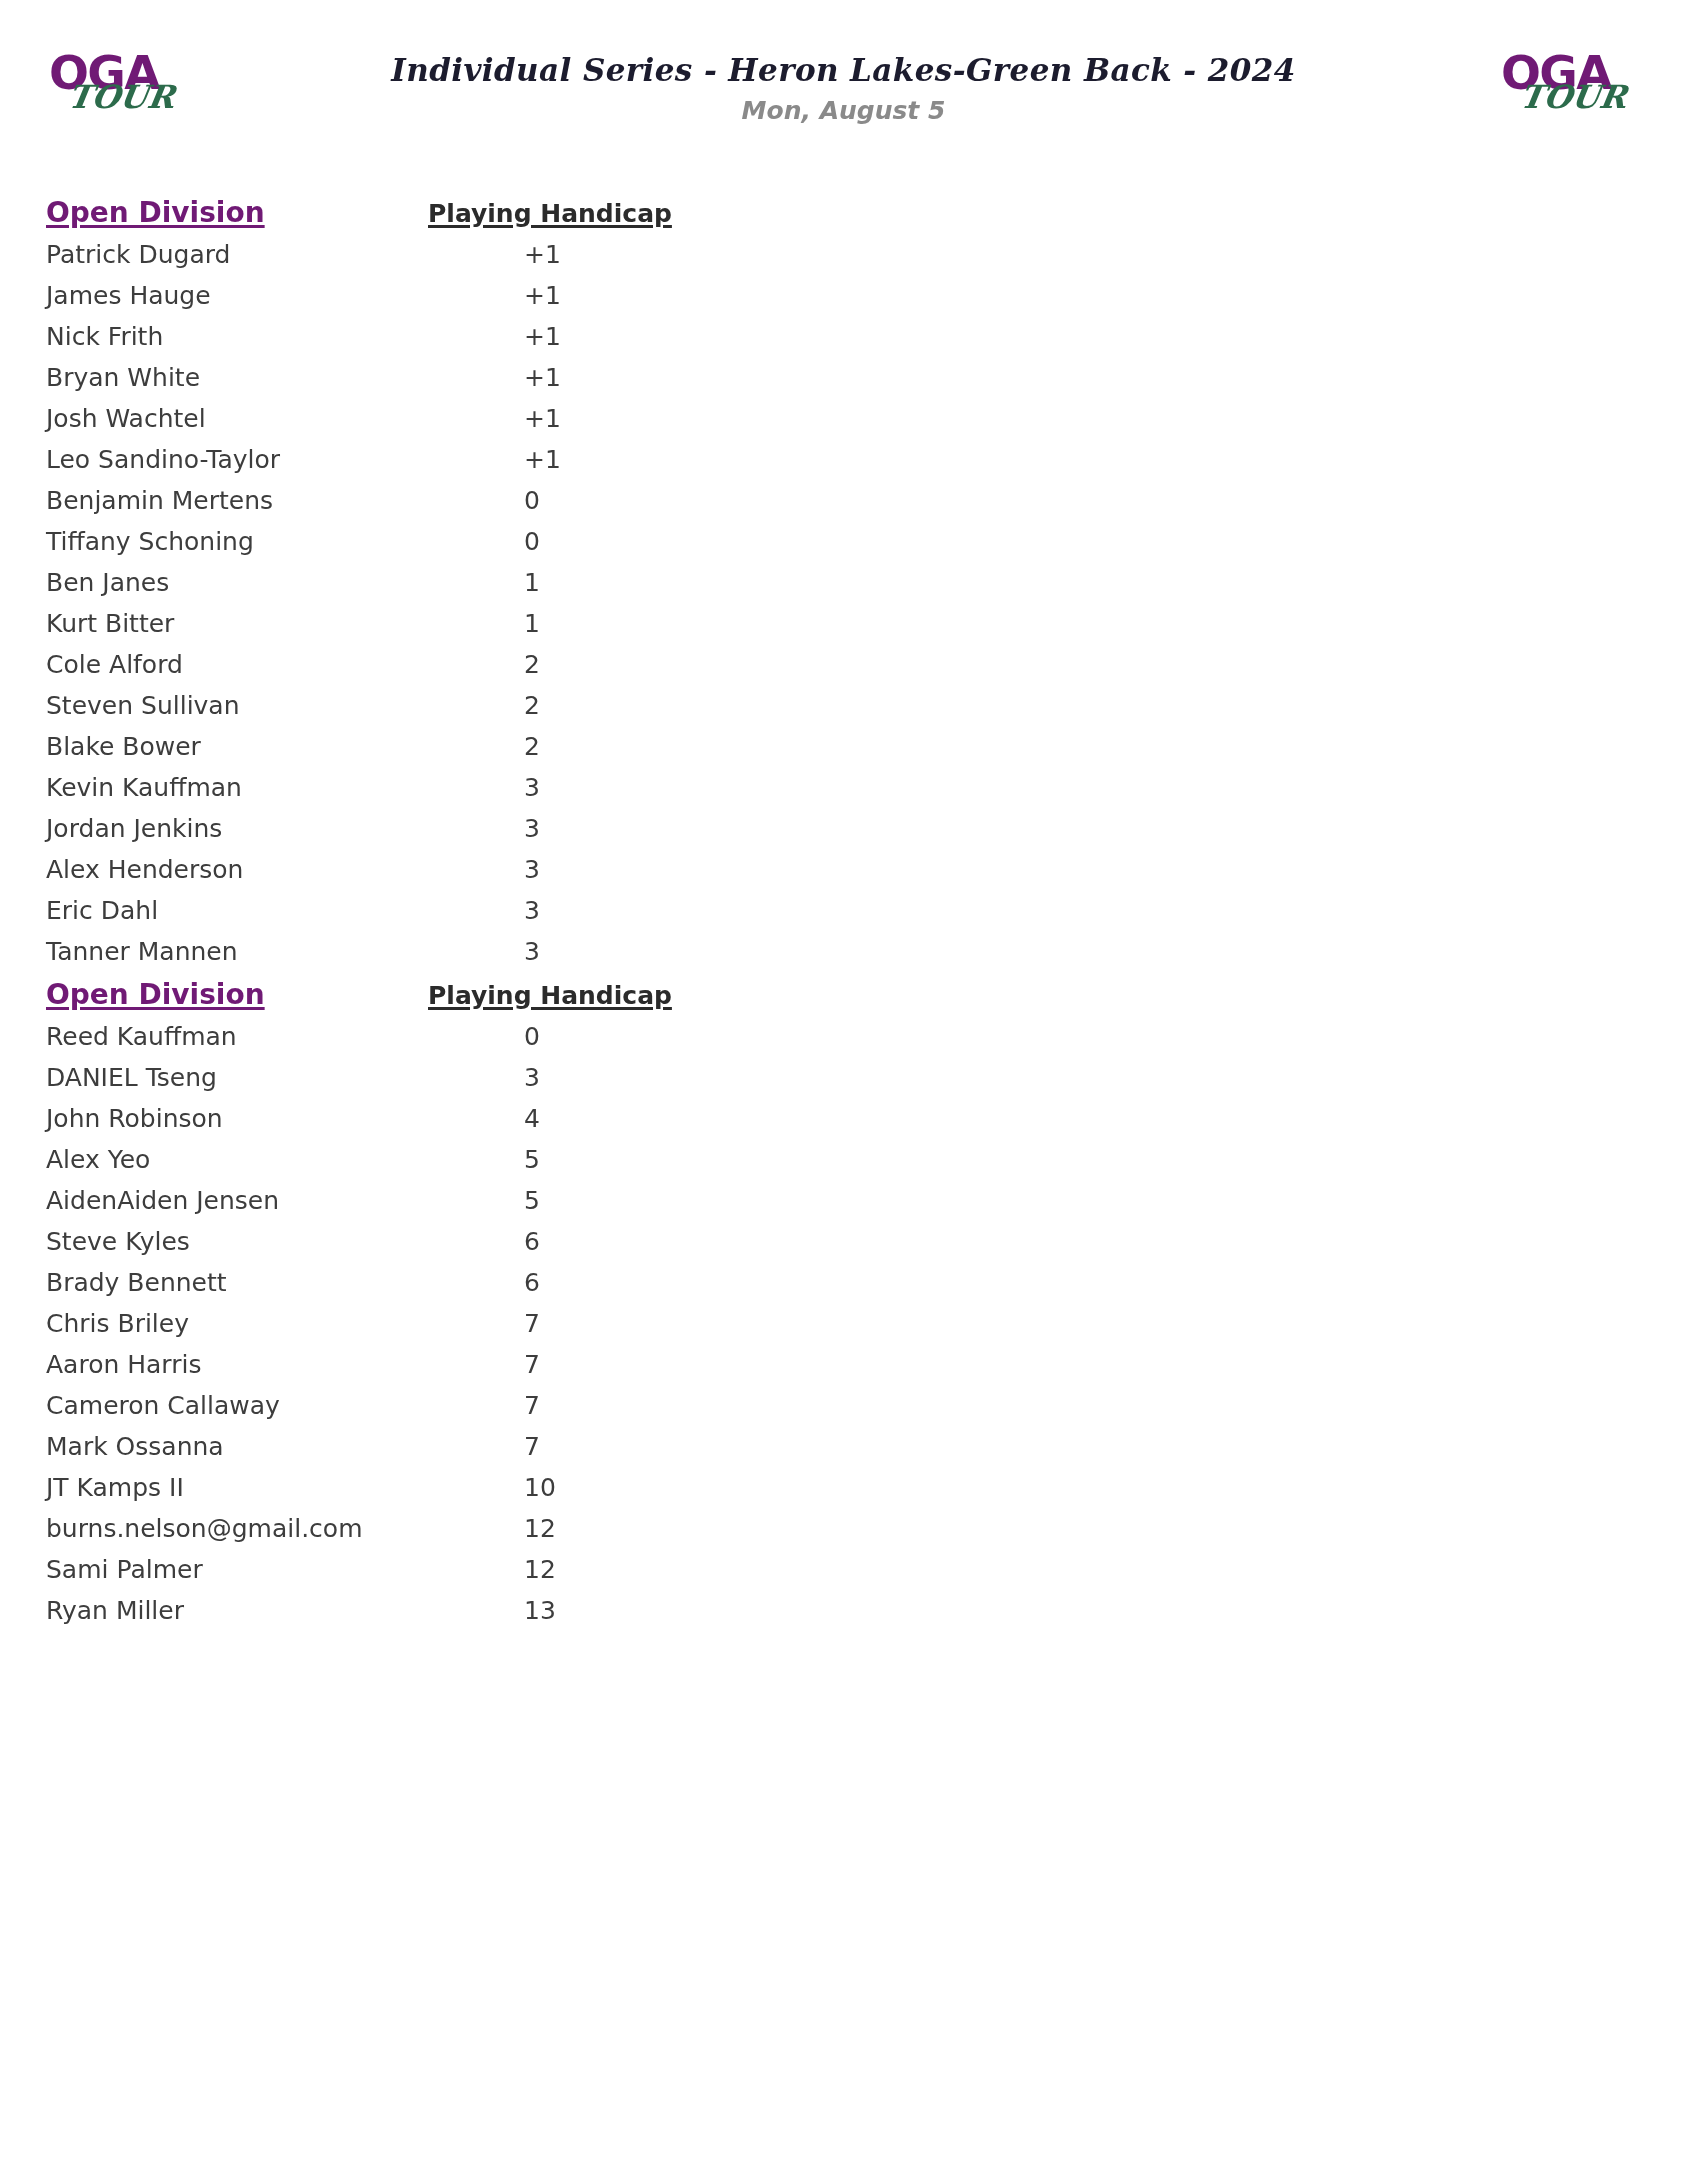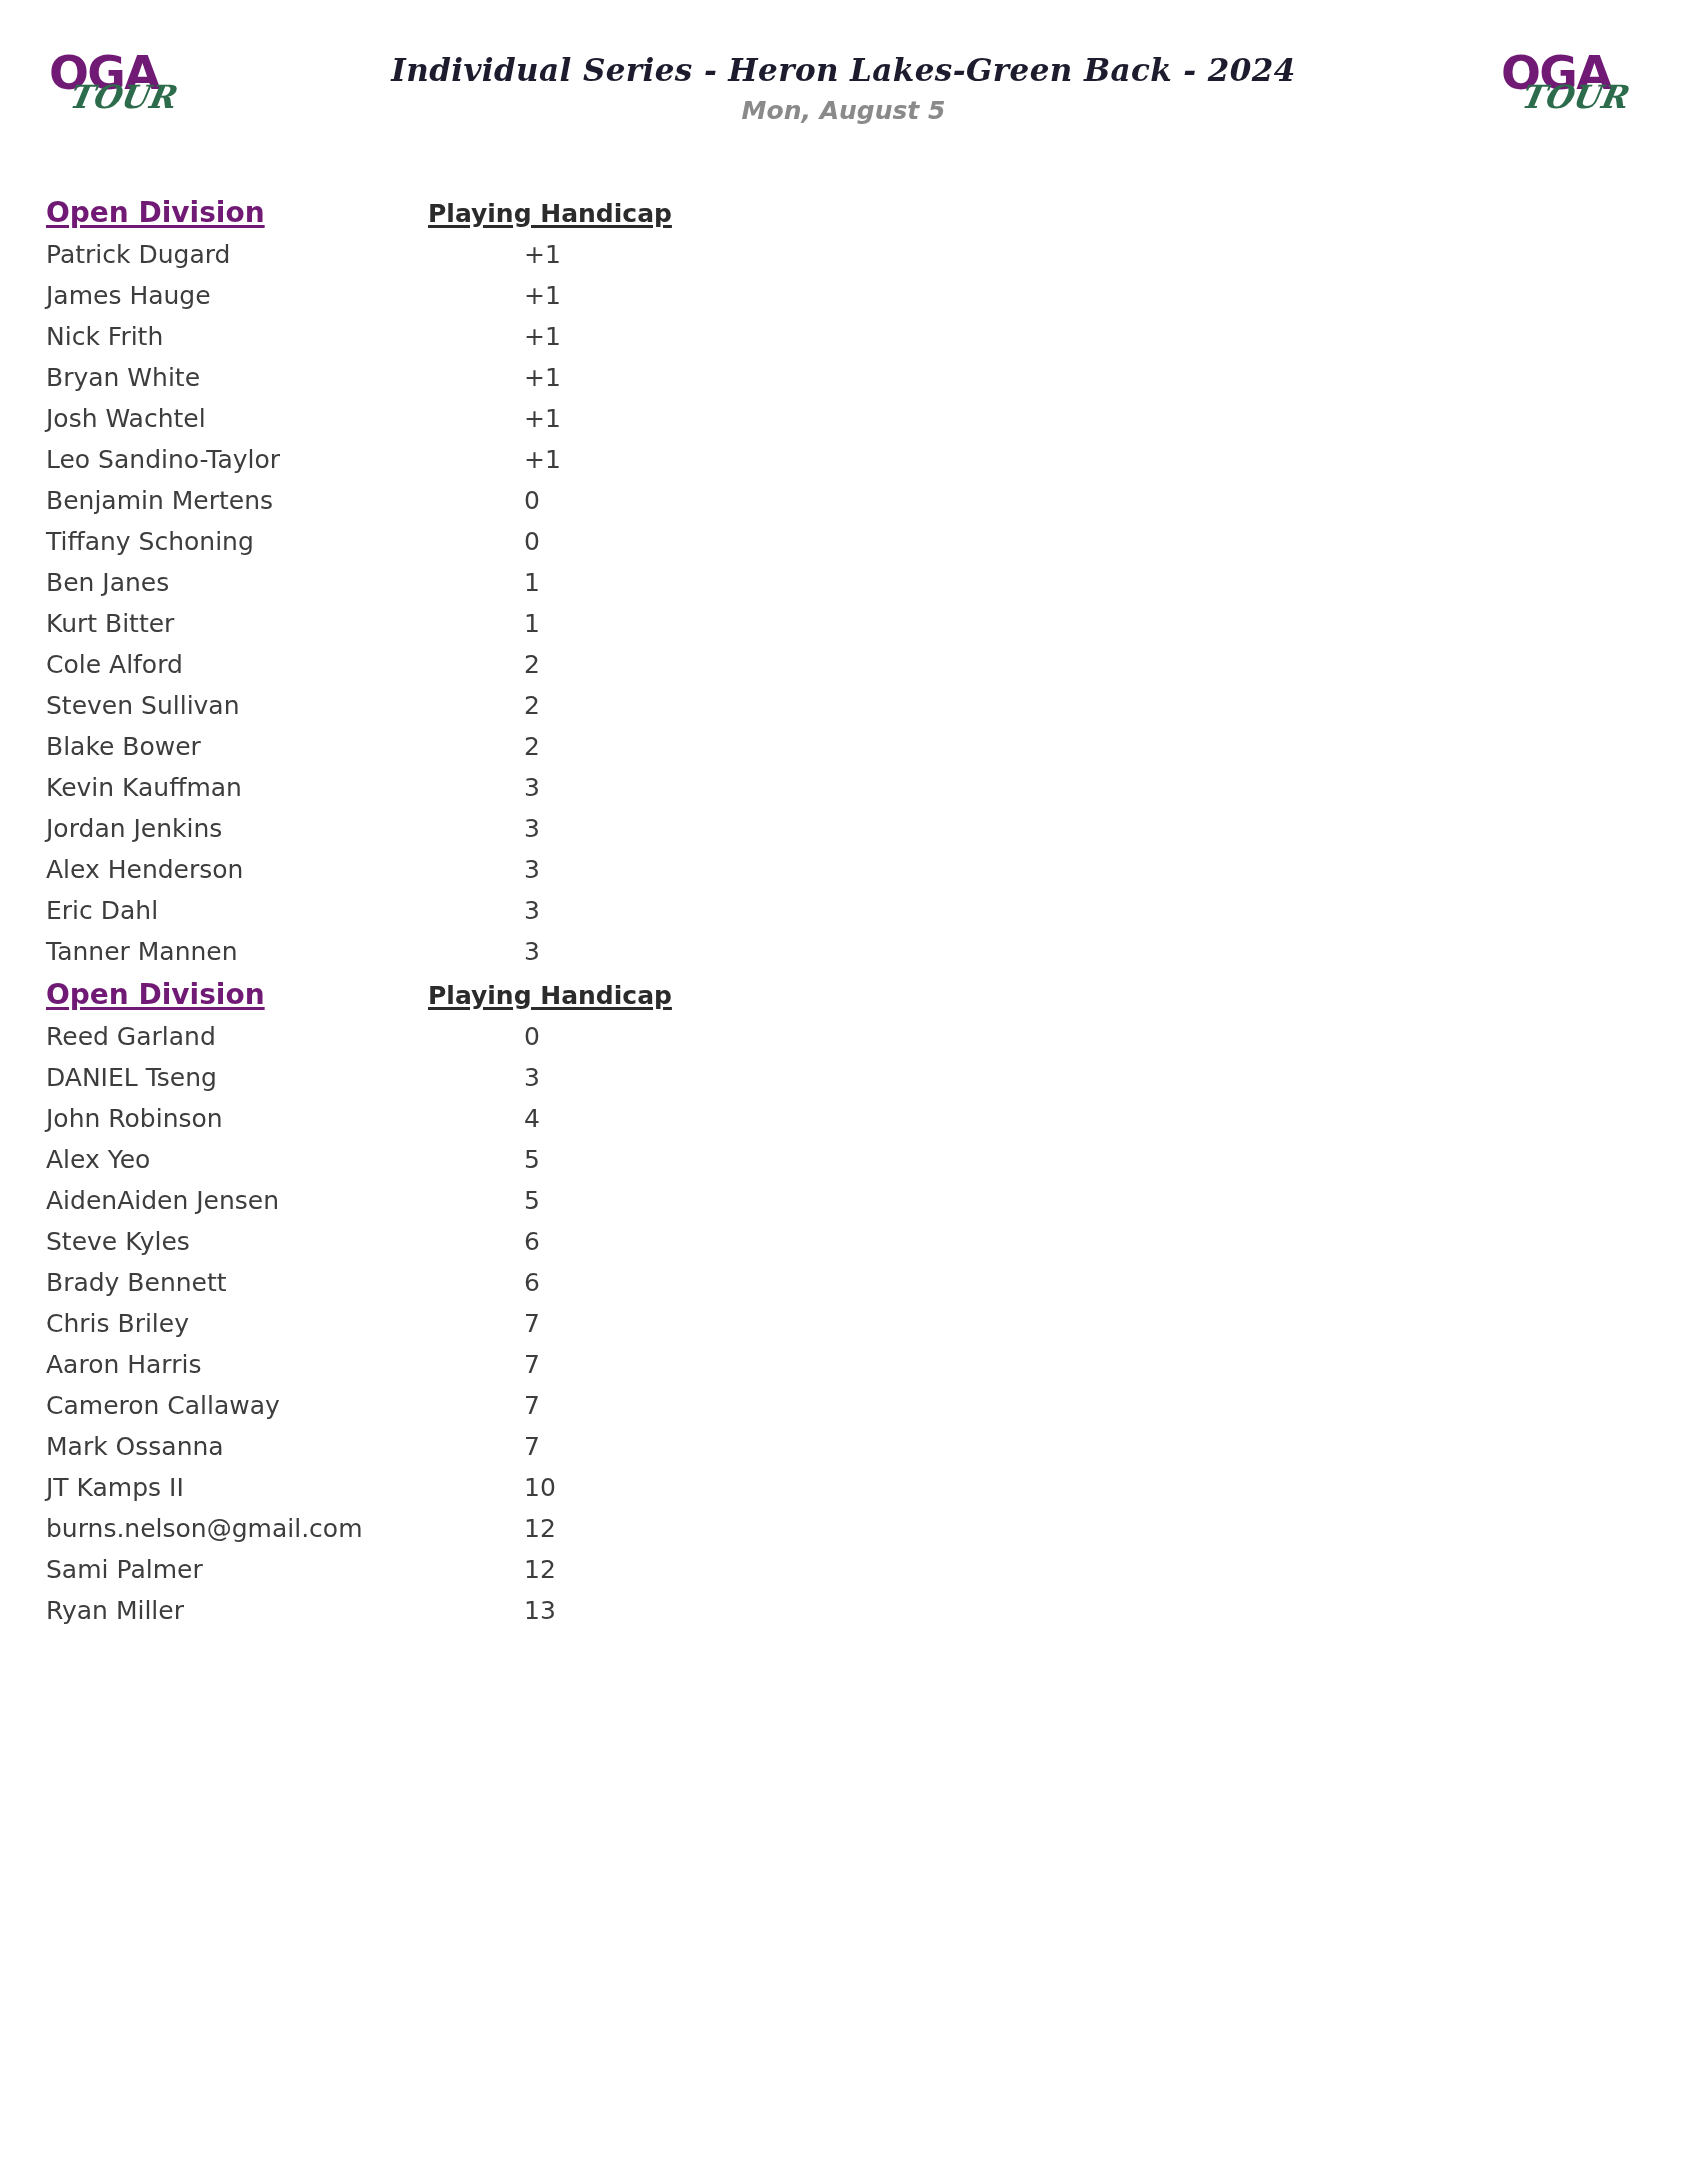--- a/index.html
+++ b/index.html
@@ -234,21 +234,21 @@
   </section>
 
   <section class="division">
     <div class="row head-row">
       <div class="division-title">Open Division</div>
       <div class="col-header">Playing Handicap</div>
     </div>
     <div>
 
         <div class="row player-row">
-          <div class="player-name">Reed Garland</div>
+          <div class="player-name">Reed Kauffman</div>
           <div class="player-handicap">0</div>
         </div>
 
         <div class="row player-row">
           <div class="player-name">DANIEL Tseng</div>
           <div class="player-handicap">3</div>
         </div>
 
         <div class="row player-row">
           <div class="player-name">John Robinson</div>

